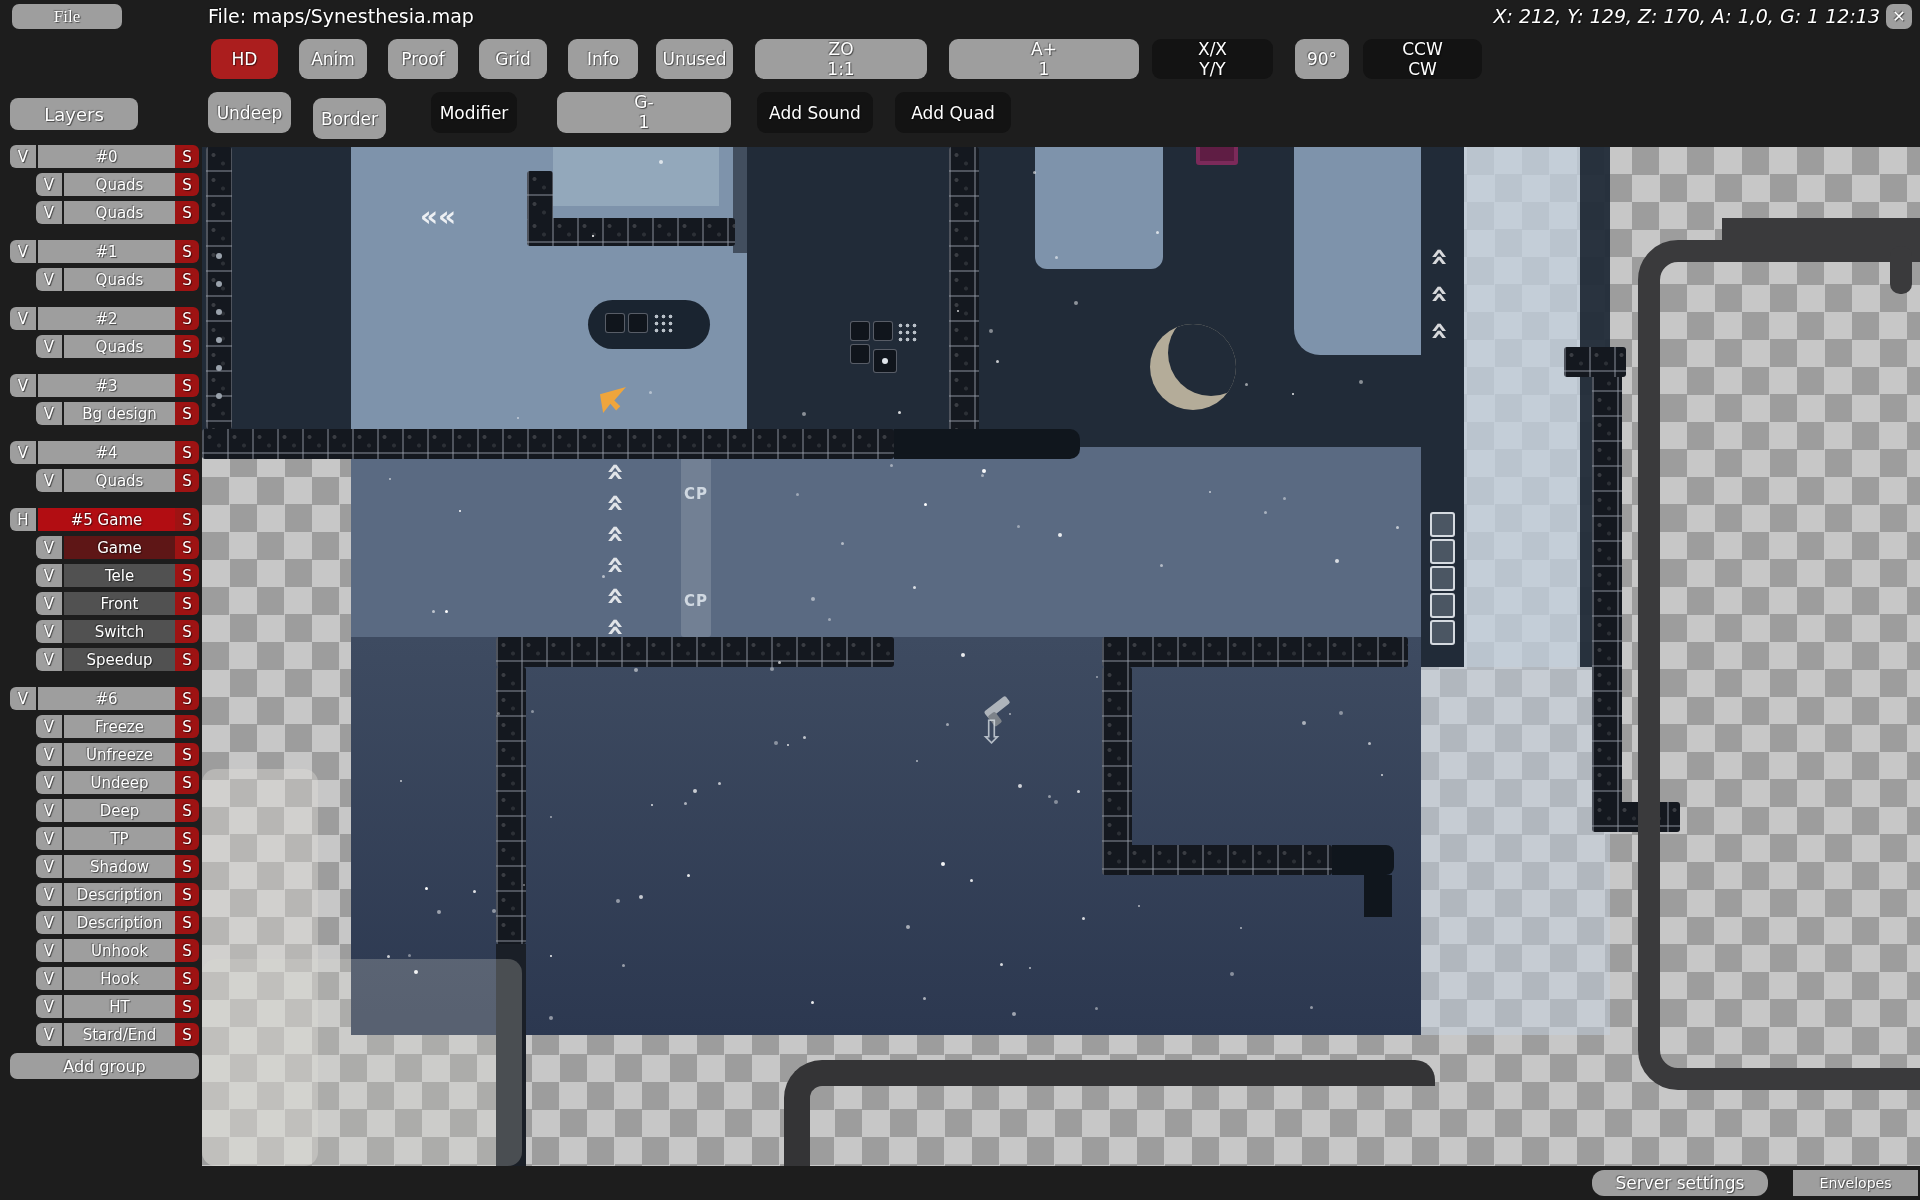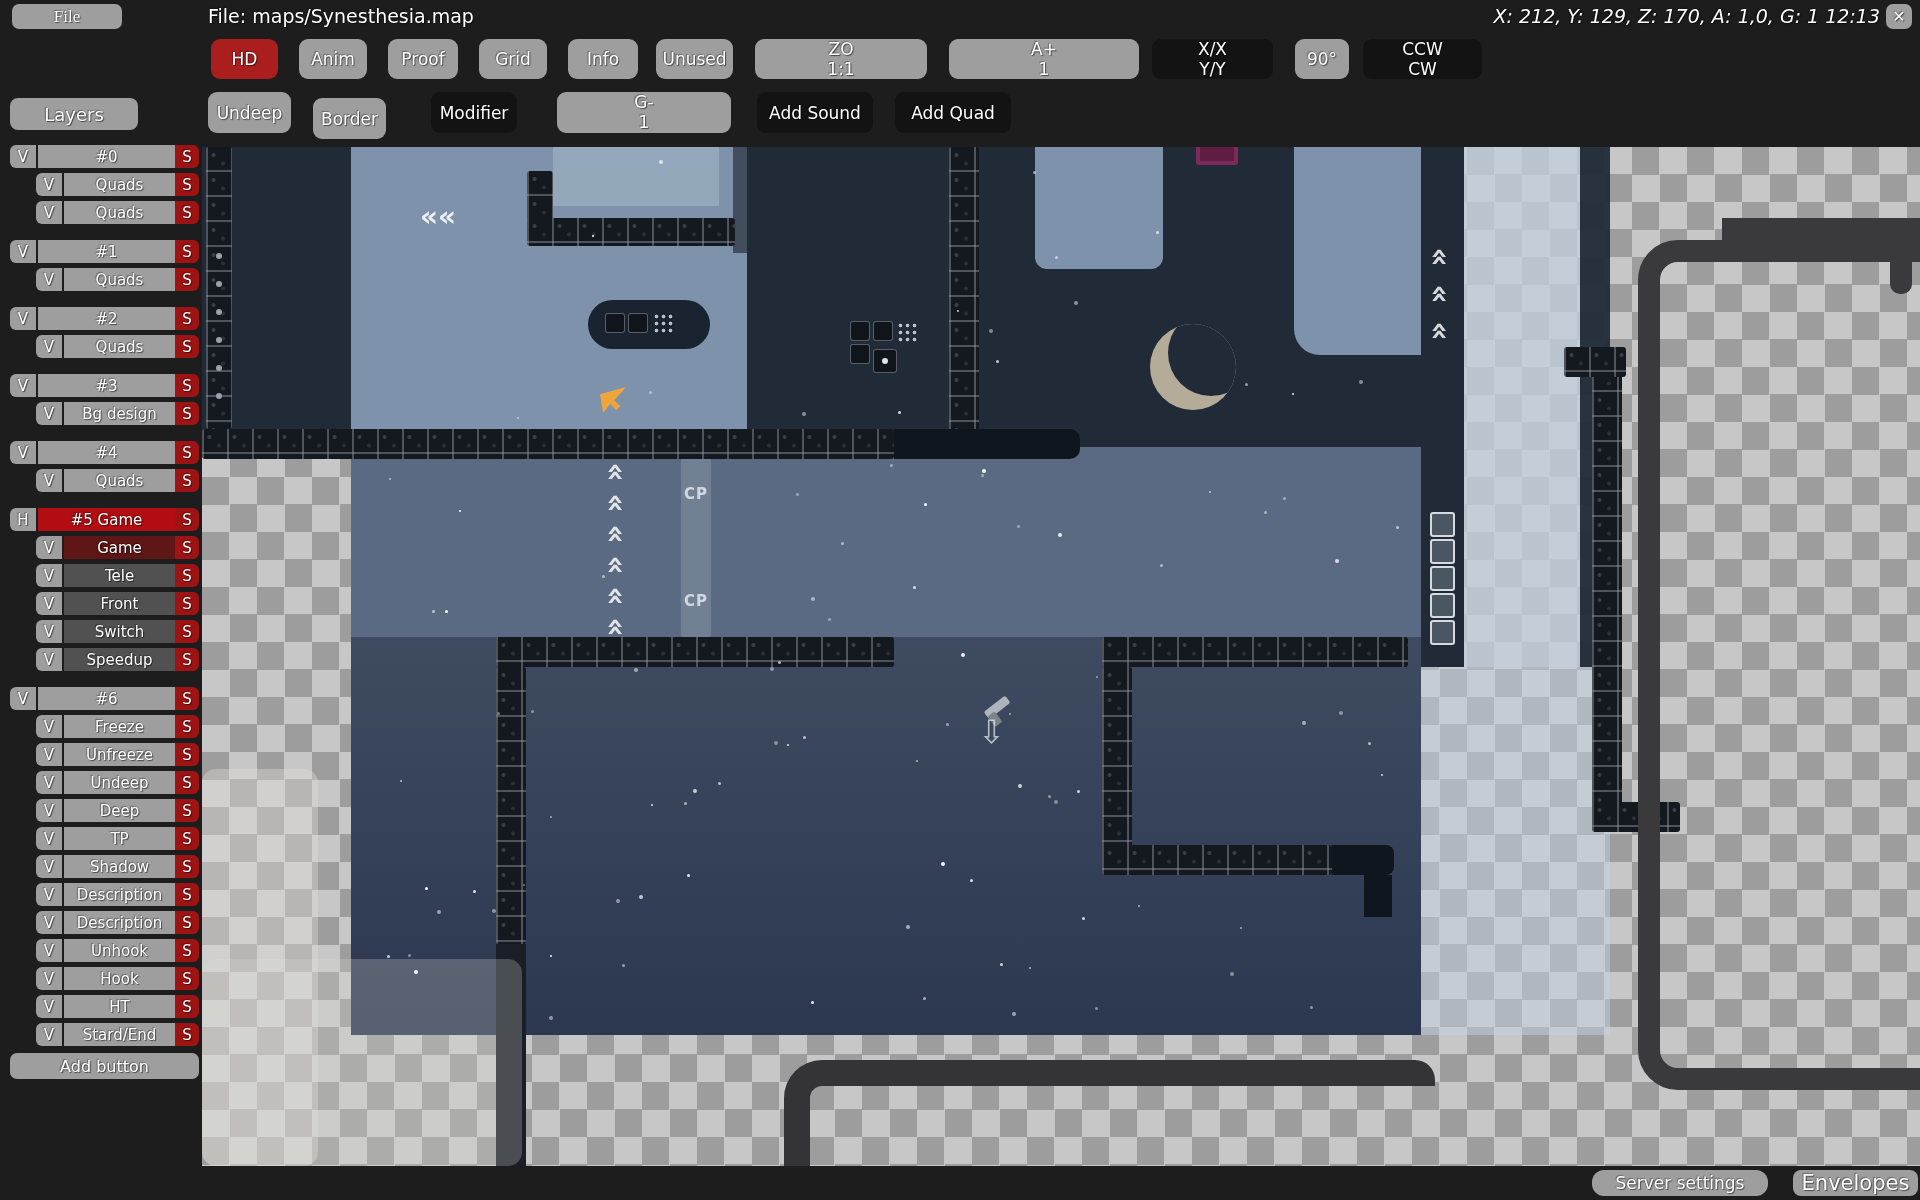--- a/index.html
+++ b/index.html
@@ -54,21 +54,21 @@
     display:flex; align-items:center; justify-content:center; font-size:15px;
   }
   .lrow.group-active .llabel { background:var(--group_red,#b20d12); }
   .lrow.layer-active .llabel { background:var(--layer_maroon,#5e1616); }
   .lrow.layer-special .llabel { background:var(--layer_dark,#515151); }
   #add-group-btn { left:10px; top:1020px; width:189px; height:26px; border-radius:7px; font-size:16px; }
   
   #bottombar { position:absolute; left:0; top:1166px; width:1920px; height:34px; background:var(--ui_bg,#1d1d1d); z-index:50; }
   #hint-text { position:absolute; left:208px; top:6px; font-size:18px; }
   #server-settings-btn { left:1592px; top:4px; width:176px; height:26px; border-radius:12px; font-size:17px; }
-  #envelopes-btn { left:1793px; top:4px; width:125px; height:26px; border-radius:8px; font-size:21px; }
+  #envelopes-btn { left:1793px; top:4px; width:125px; height:26px; border-radius:0; font-size:14px; }
   
   #canvas {
     position:absolute; left:202px; top:147px; width:1718px; height:1019px; overflow:hidden;
   }
   .checker {
     position:absolute; inset:0;
     background:
       repeating-conic-gradient(var(--checker_light,#c7c7c7) 0 25%, var(--checker_dark,#9d9d9d) 0 50%)
       0 0 / 55px 55px;
   }
@@ -497,19 +497,19 @@
         <span class="ltoggle ol">V</span>
         <span class="llabel ol">HT</span>
         <span class="ls ol">S</span>
       </div>
       <div class="lrow layer layer">
         <span class="ltoggle ol">V</span>
         <span class="llabel ol">Stard/End</span>
         <span class="ls ol">S</span>
       </div>
     </div>
-  <div class="btn ol" id="add-group-btn">Add button</div>
+  <div class="btn ol" id="add-group-btn">Add group</div>
 </div>
 
 <div id="bottombar">
   <div class="btn ol" id="server-settings-btn">Server settings</div>
   <div class="btn ol" id="envelopes-btn">Envelopes</div>
 </div>
 
 </body></html>

